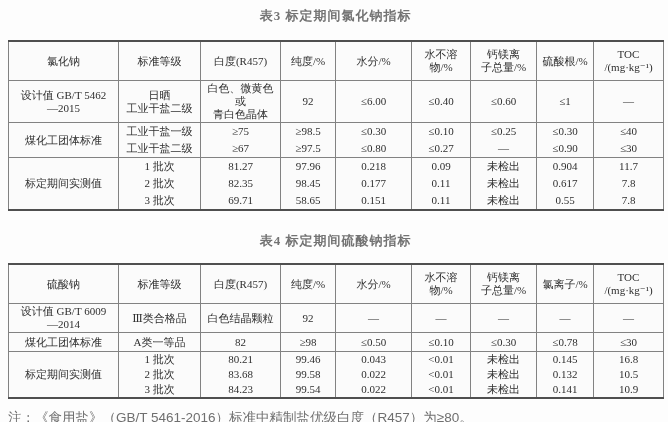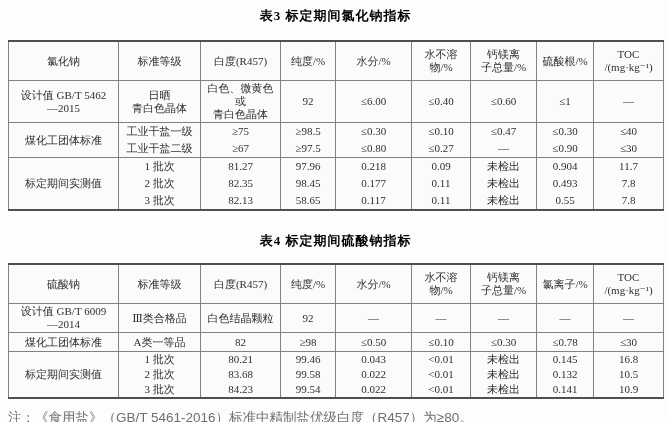--- a/index.html
+++ b/index.html
@@ -16,21 +16,21 @@
     box-sizing: border-box;
     width: 668px;
     height: 422px;
     padding: 8px 6px 0 8px;
   }
   .tbl-title {
     width: 655px;
     text-align: center;
     font-size: 13px;
     font-weight: 600;
-    color: #000000;
+    color: #737373;
     height: 16px;
     line-height: 16px;
     margin-bottom: 16px;
     letter-spacing: 1px;
   }
   .tbl-title.second {
     margin-top: 22px;
     margin-bottom: 14px;
   }
   table.spec-table {
@@ -115,38 +115,38 @@
         <th>硫酸根/%</th>
         <th>TOC
 /(mg·kg⁻¹)</th>
       </tr>
     </thead>
     <tbody>
       <tr class="group-start row-h34">
         <td class="label-cell">设计值 GB/T 5462
 —2015</td>
         <td>日晒
-青白色晶体</td>
+工业干盐二级</td>
         <td>白色、微黄色或
 青白色晶体</td>
         <td>92</td>
         <td>≤6.00</td>
         <td>≤0.40</td>
         <td>≤0.60</td>
         <td>≤1</td>
         <td>—</td>
       </tr>
       <tr class="group-start row-h17">
         <td class="label-cell" rowspan="2">煤化工团体标准</td>
         <td>工业干盐一级</td>
         <td>≥75</td>
         <td>≥98.5</td>
         <td>≤0.30</td>
         <td>≤0.10</td>
-        <td>≤0.47</td>
+        <td>≤0.25</td>
         <td>≤0.30</td>
         <td>≤40</td>
       </tr>
       <tr class="row-h17">
         <td>工业干盐二级</td>
         <td>≥67</td>
         <td>≥97.5</td>
         <td>≤0.80</td>
         <td>≤0.27</td>
         <td>—</td>
@@ -164,28 +164,28 @@
         <td>0.904</td>
         <td>11.7</td>
       </tr>
       <tr class="row-h17">
         <td>2 批次</td>
         <td>82.35</td>
         <td>98.45</td>
         <td>0.177</td>
         <td>0.11</td>
         <td>未检出</td>
-        <td>0.493</td>
+        <td>0.617</td>
         <td>7.8</td>
       </tr>
       <tr class="row-h17">
         <td>3 批次</td>
-        <td>82.13</td>
+        <td>69.71</td>
         <td>58.65</td>
-        <td>0.117</td>
+        <td>0.151</td>
         <td>0.11</td>
         <td>未检出</td>
         <td>0.55</td>
         <td>7.8</td>
       </tr>
     </tbody>
   </table>
 
   <div class="tbl-title second">表4 标定期间硫酸钠指标</div>
 

